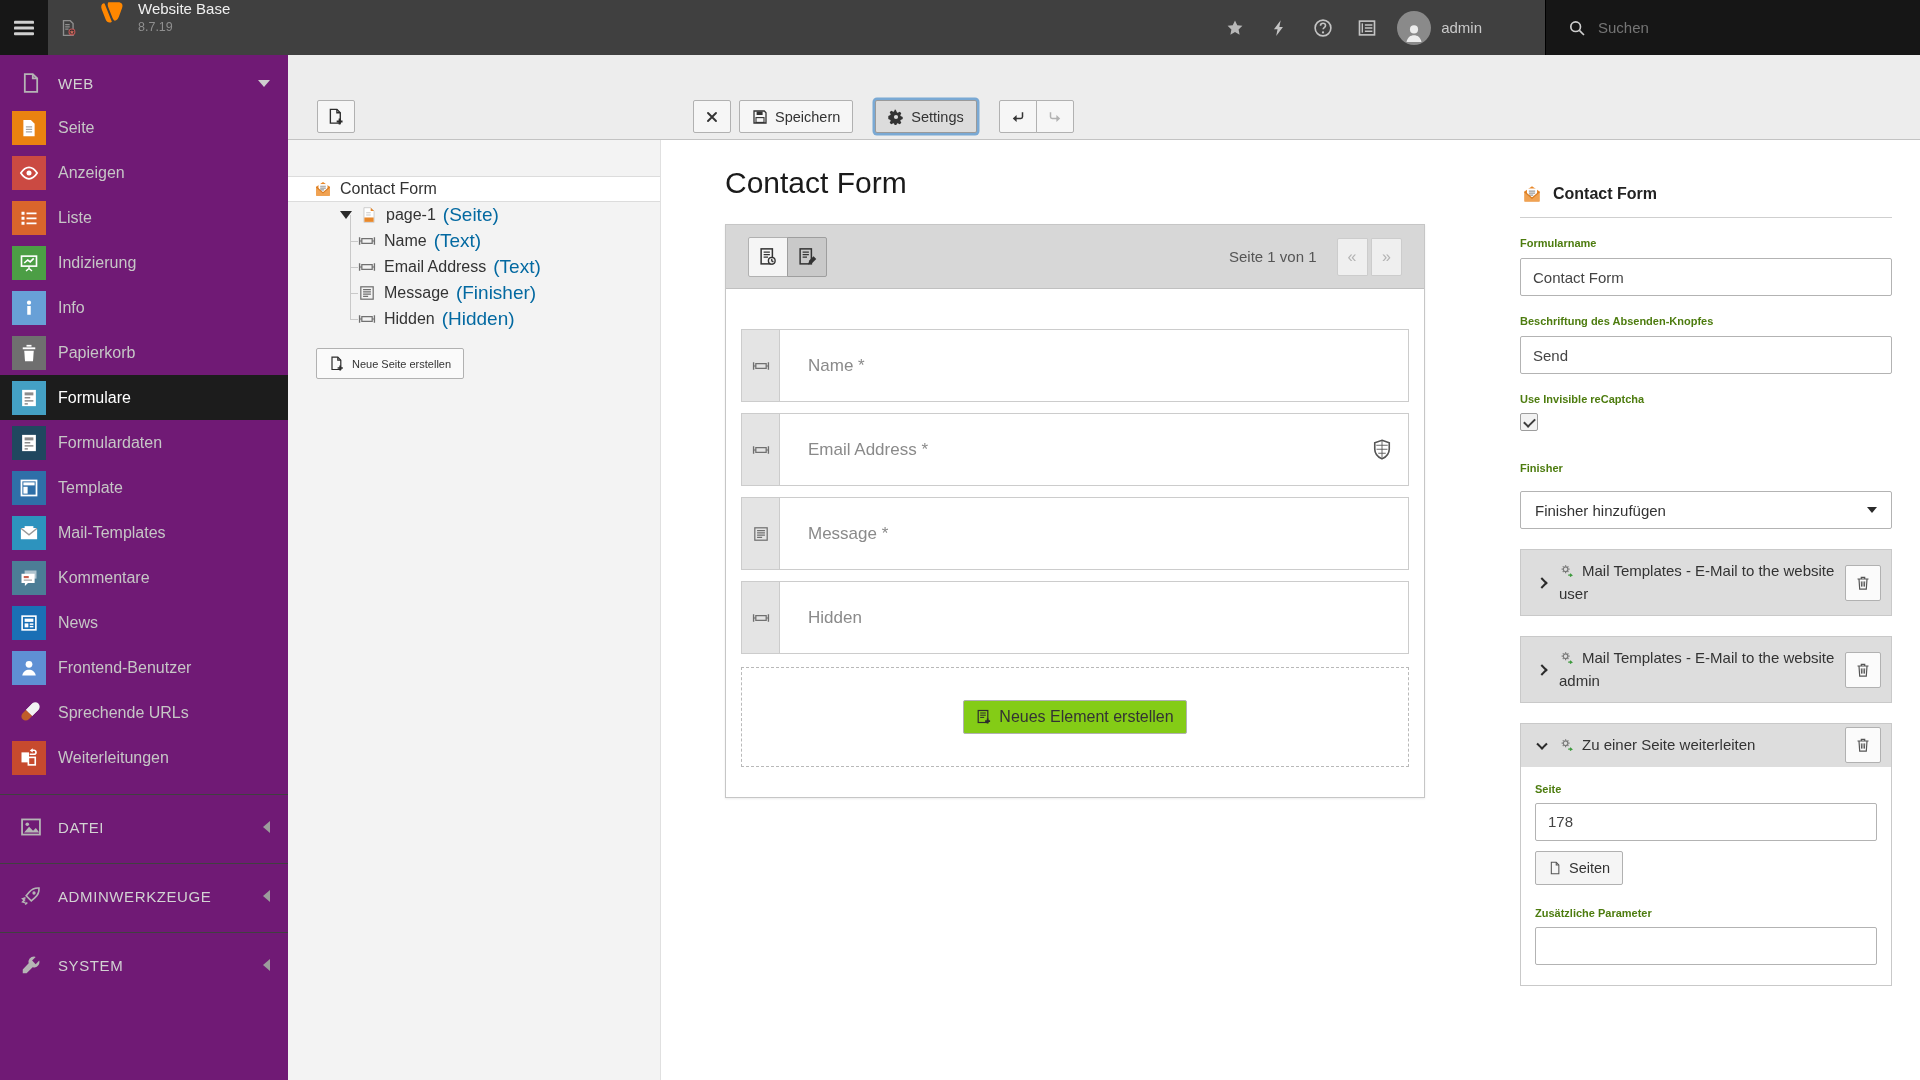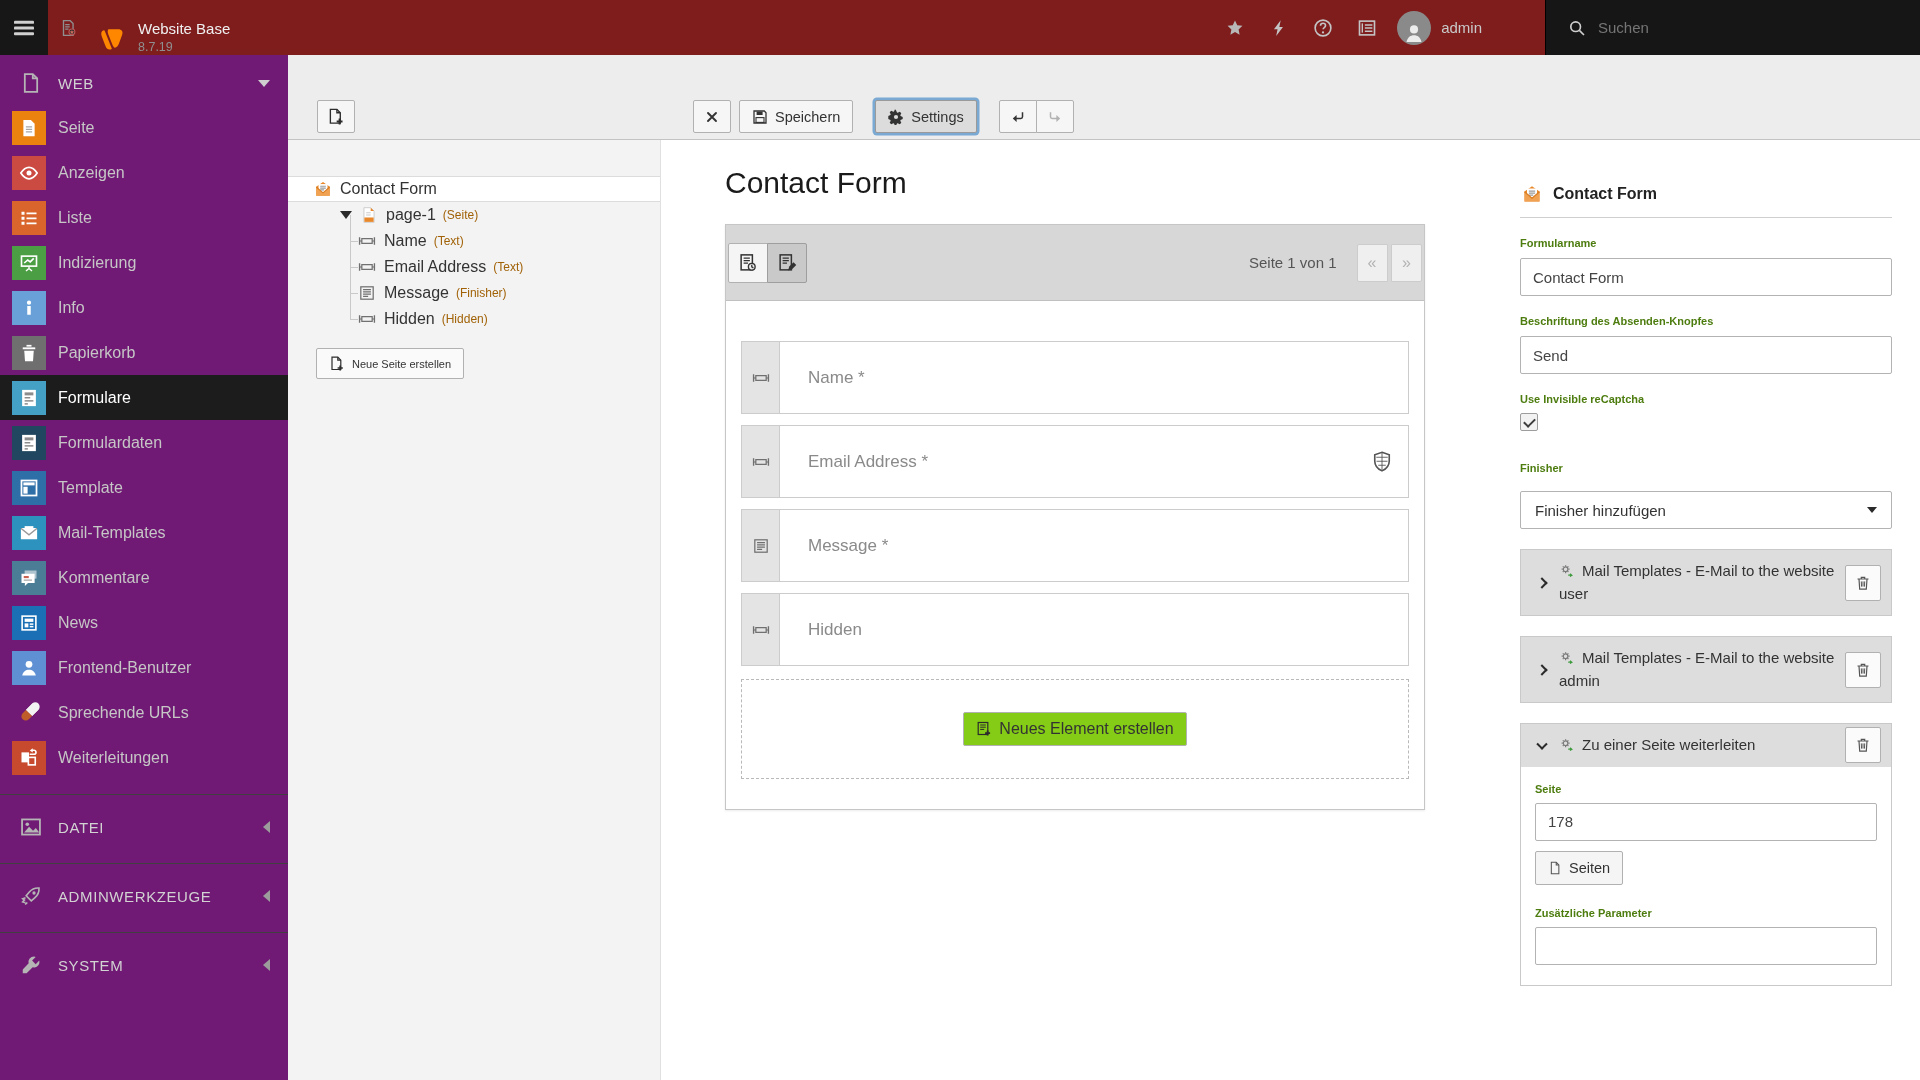--- a/index.html
+++ b/index.html
@@ -1,22 +1,22 @@
 <!DOCTYPE html>
 <html><head>
 <meta charset="utf-8">
 <style>
   *{box-sizing:border-box;margin:0;padding:0}
   html,body{width:1920px;height:1080px;overflow:hidden;background:#fff;
     font-family:"Liberation Sans","DejaVu Sans",sans-serif;}
   .app{position:relative;width:1920px;height:1080px}
 
   
-  .topbar{position:absolute;left:0;top:0;width:1920px;height:55px;background:#7f1d1d;
-    display:flex;align-items:flex-end;z-index:10}
+  .topbar{position:absolute;left:0;top:0;width:1920px;height:55px;background:#404040;
+    display:flex;align-items:flex-start;z-index:10}
   .tb-burger{width:48px;height:55px;background:#171717;border:0;display:flex;align-items:center;justify-content:center;cursor:pointer}
   .tb-opendoc{width:40px;height:55px;display:flex;align-items:center;justify-content:center}
   .tb-logo{margin-left:10px;display:flex;align-items:center}
   .tb-site{margin-left:12px;line-height:1.2}
   .tb-sitename{color:#f0f0f0;font-size:15px}
   .tb-version{color:#8f8f8f;font-size:12.5px;margin-top:2px}
   .tb-right{margin-left:auto;display:flex;align-items:center;height:55px}
   .tb-iconbtn{width:44px;height:55px;background:transparent;border:0;display:flex;align-items:center;justify-content:center;cursor:pointer}
   .tb-user{display:flex;align-items:center;margin:0 8px;cursor:pointer}
   .avatar{width:34px;height:34px;border-radius:50%;background:#8a8a8a;overflow:hidden;display:flex;align-items:flex-end;justify-content:center}
@@ -56,33 +56,33 @@
   .btngroup .btn:last-child{border-radius:0 2px 2px 0;margin-left:-1px}
 
   
   .treepanel{position:absolute;left:288px;top:140px;width:373px;bottom:0;background:#f3f3f3;border-right:1px solid #e0e0e0}
   .tree{padding-top:36px;font-size:16px;color:#333}
   .tnode{height:26px;display:flex;align-items:center;position:relative;cursor:pointer;white-space:nowrap}
   .tnode.root{background:#fff;border-top:1px solid #dcdcdc;border-bottom:1px solid #dcdcdc;padding-left:26px}
   .tnode.lvl1{padding-left:52px}
   .tnode.lvl2{padding-left:70px}
   .tnode .ticon{display:inline-flex;margin-right:8px;flex:none}
-  .ttype{font-size:12px;color:#a16207;margin-left:7px}
+  .ttype{font-size:19px;color:#0369a1;margin-left:7px}
   .texp{width:0;height:0;border-left:6px solid transparent;border-right:6px solid transparent;border-top:8px solid #2a2a2a;margin-right:8px;cursor:pointer}
   .tnode.lvl2::before{content:"";position:absolute;left:62px;top:0;width:7px;height:13px;
     border-left:1px solid #c9c9c9;border-bottom:1px solid #c9c9c9}
   .tnode.lvl2::after{content:"";position:absolute;left:62px;top:-13px;width:1px;height:13px;background:#c9c9c9}
   .tree-newpage{margin:16px 0 0 28px;height:31px;font-size:11px;background:#fafafa}
 
   
   .main{position:absolute;left:661px;top:140px;right:0;bottom:0;background:#fff}
   .stagecol{position:absolute;left:64px;top:0;width:700px}
   .stage-title{font-size:30px;font-weight:500;color:#1a1a1a;margin-top:26px}
   .stage{margin-top:24px;border:1px solid #c6c6c6;background:#fff;box-shadow:0 1px 2px rgba(0,0,0,.08)}
-  .stage-head{height:76px;background:#d7d7d7;border-bottom:1px solid #c0c0c0;display:flex;align-items:center;justify-content:space-between;padding:0 2px}
+  .stage-head{height:64px;background:#d7d7d7;border-bottom:1px solid #c0c0c0;display:flex;align-items:center;justify-content:space-between;padding:0 22px}
   .mode-group{display:inline-flex}
   .modebtn{width:40px;height:40px;background:#f5f5f5;border:1px solid #b1b1b1;display:flex;align-items:center;justify-content:center;cursor:pointer;border-radius:2px 0 0 2px}
   .modebtn + .modebtn{margin-left:-1px;border-radius:0 2px 2px 0}
   .modebtn.active{background:#c9c9c9;border-color:#9e9e9e}
   .pag{display:flex;align-items:center;gap:20px}
   .pag-label{font-size:15px;color:#555}
   .pagbtn{width:31px;height:38px;background:#efefef;border:1px solid #ccc;color:#b3b3b3;font-size:16px;font-family:inherit;cursor:default}
   .pagbtn:first-child{border-radius:2px 0 0 2px}
   .pagbtn:last-child{border-radius:0 2px 2px 0;margin-left:-1px}
   .stage-body{padding:40px 15px 30px}

